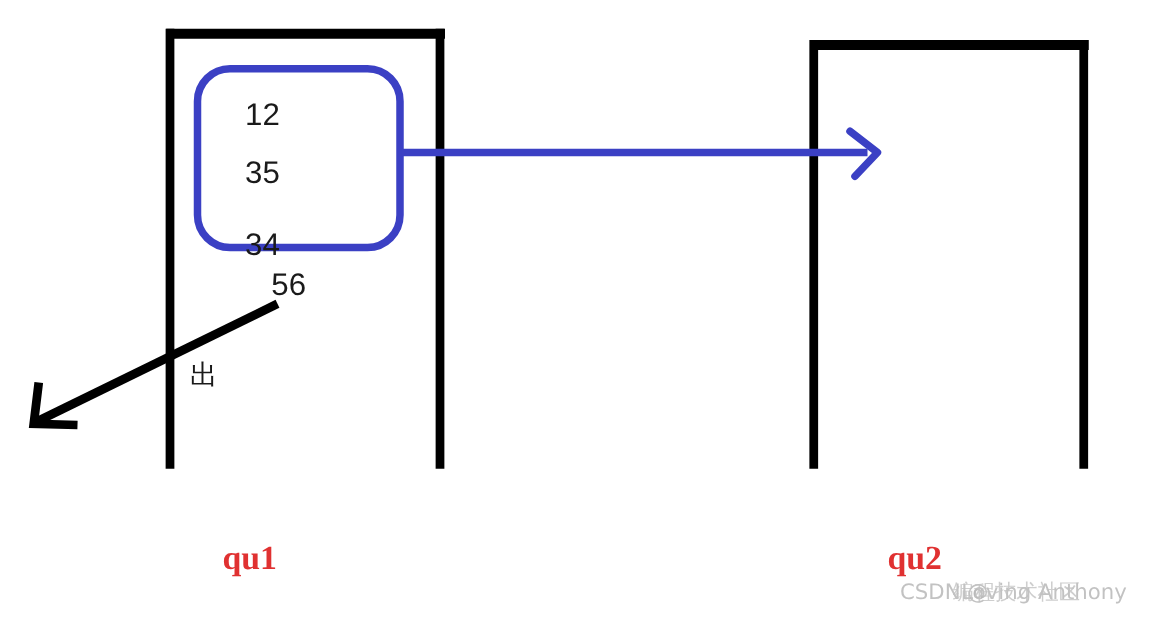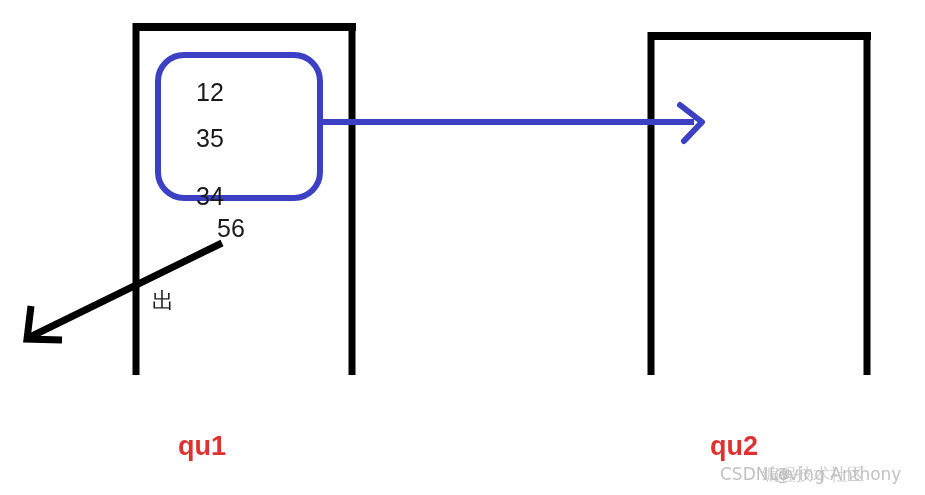--- a/index.html
+++ b/index.html
@@ -36,21 +36,21 @@
   .cjk-label {
     position: absolute;
     font-family: "DejaVu Sans", sans-serif;
     font-size: 22px;
     color: #1a1a1a;
     line-height: 1;
     white-space: nowrap;
   }
   .queue-caption {
     position: absolute;
-    font-family: Liberation Sans, sans-serif;
+    font-family: Liberation Serif, serif;
     font-size: 27px;
     font-weight: 600;
     line-height: 1;
     white-space: nowrap;
   }
   .watermark {
     position: absolute;
     font-family: "DejaVu Sans", sans-serif;
     font-size: 17px;
     color: #b8b8b8;

